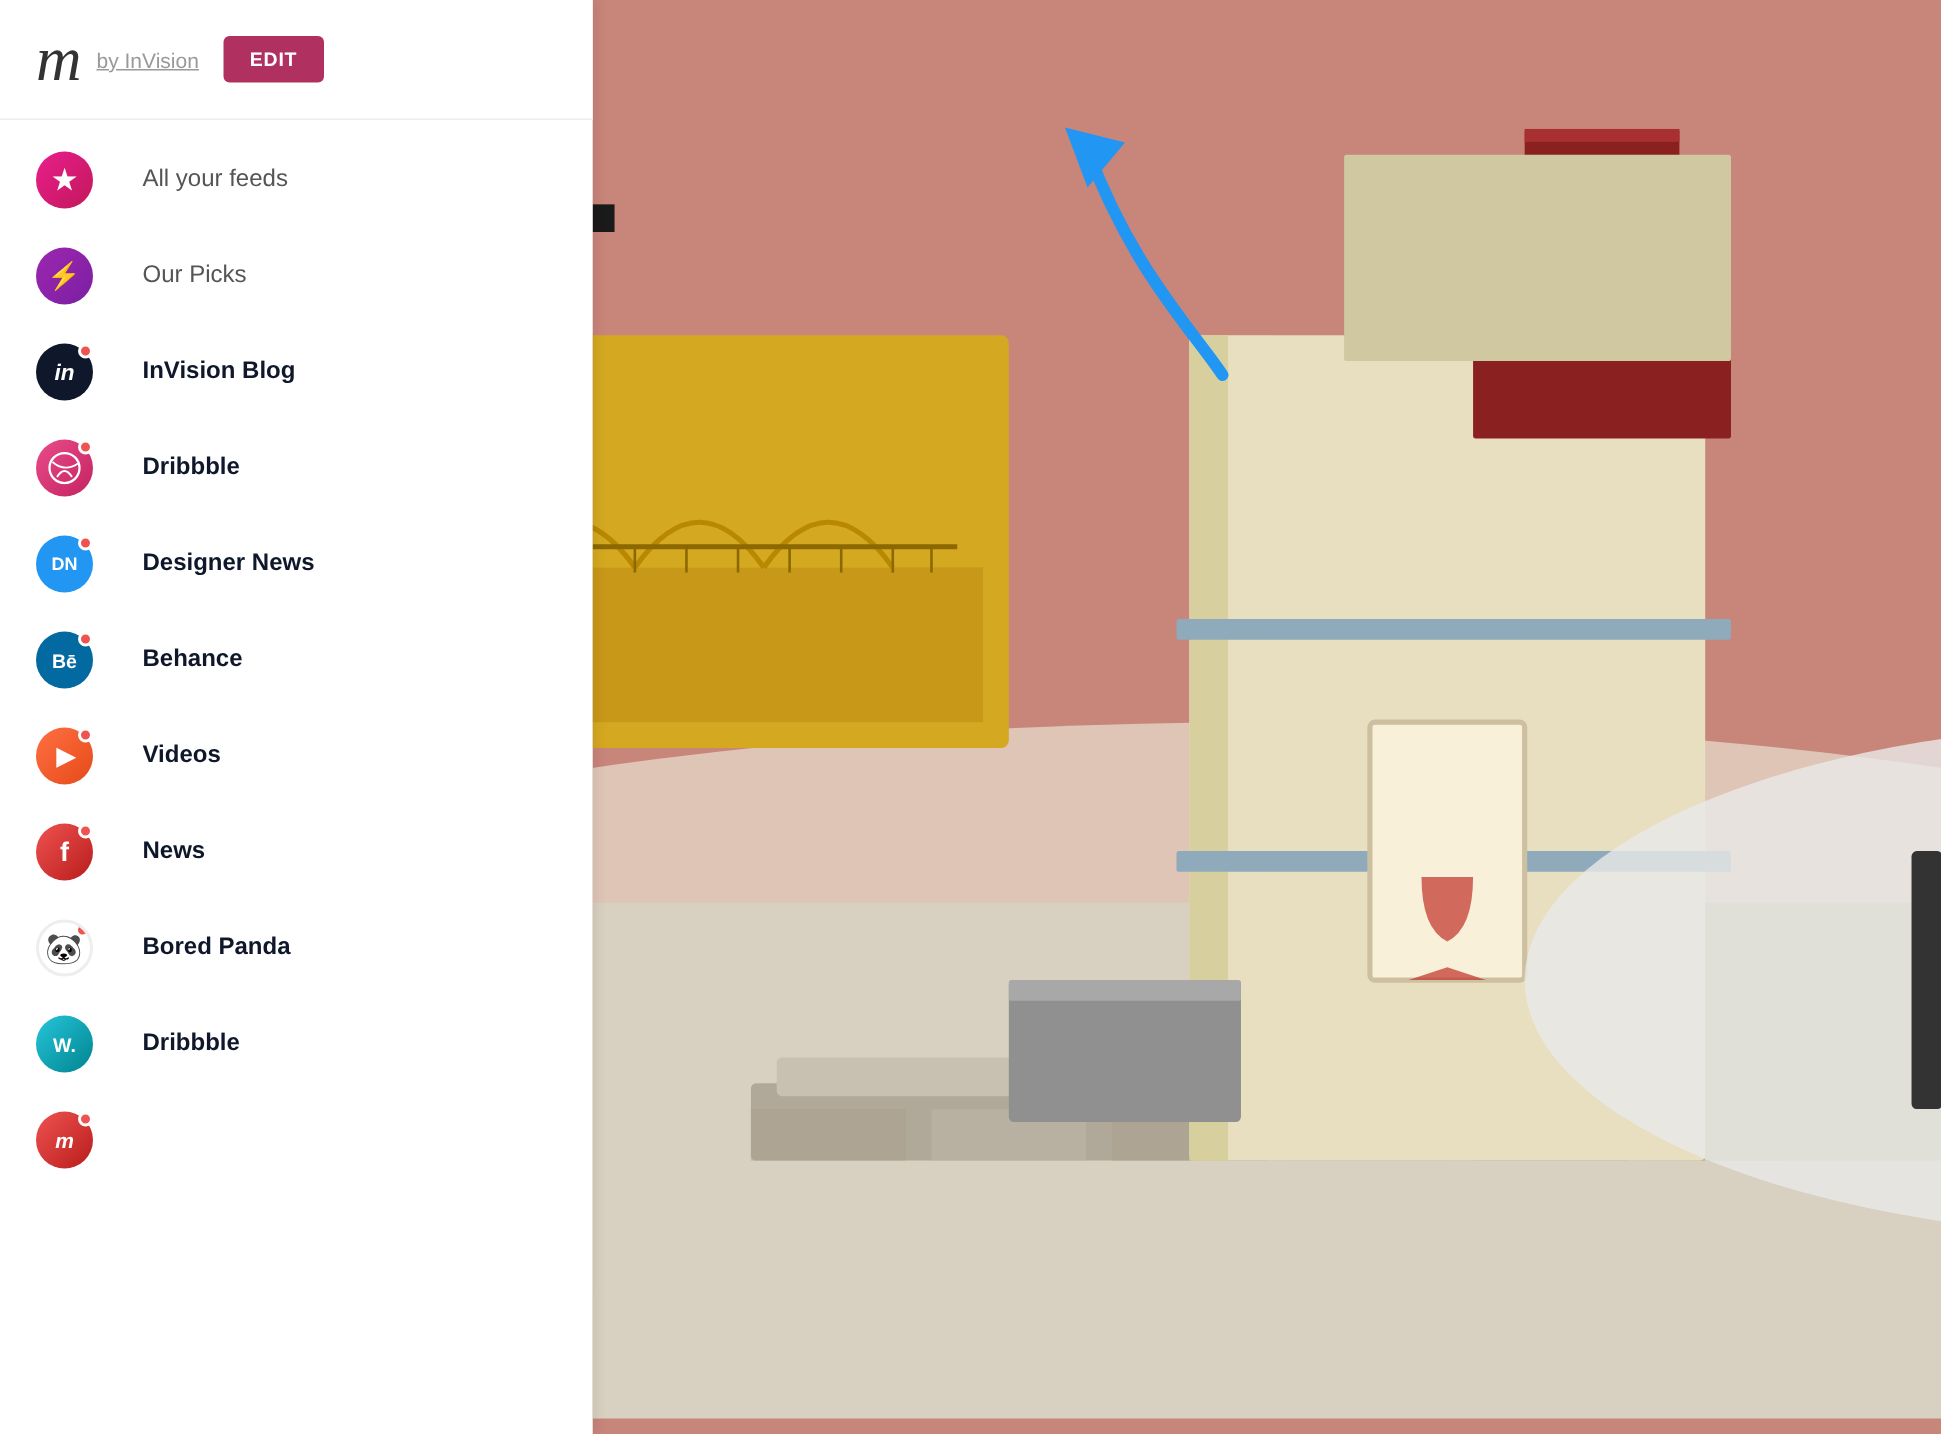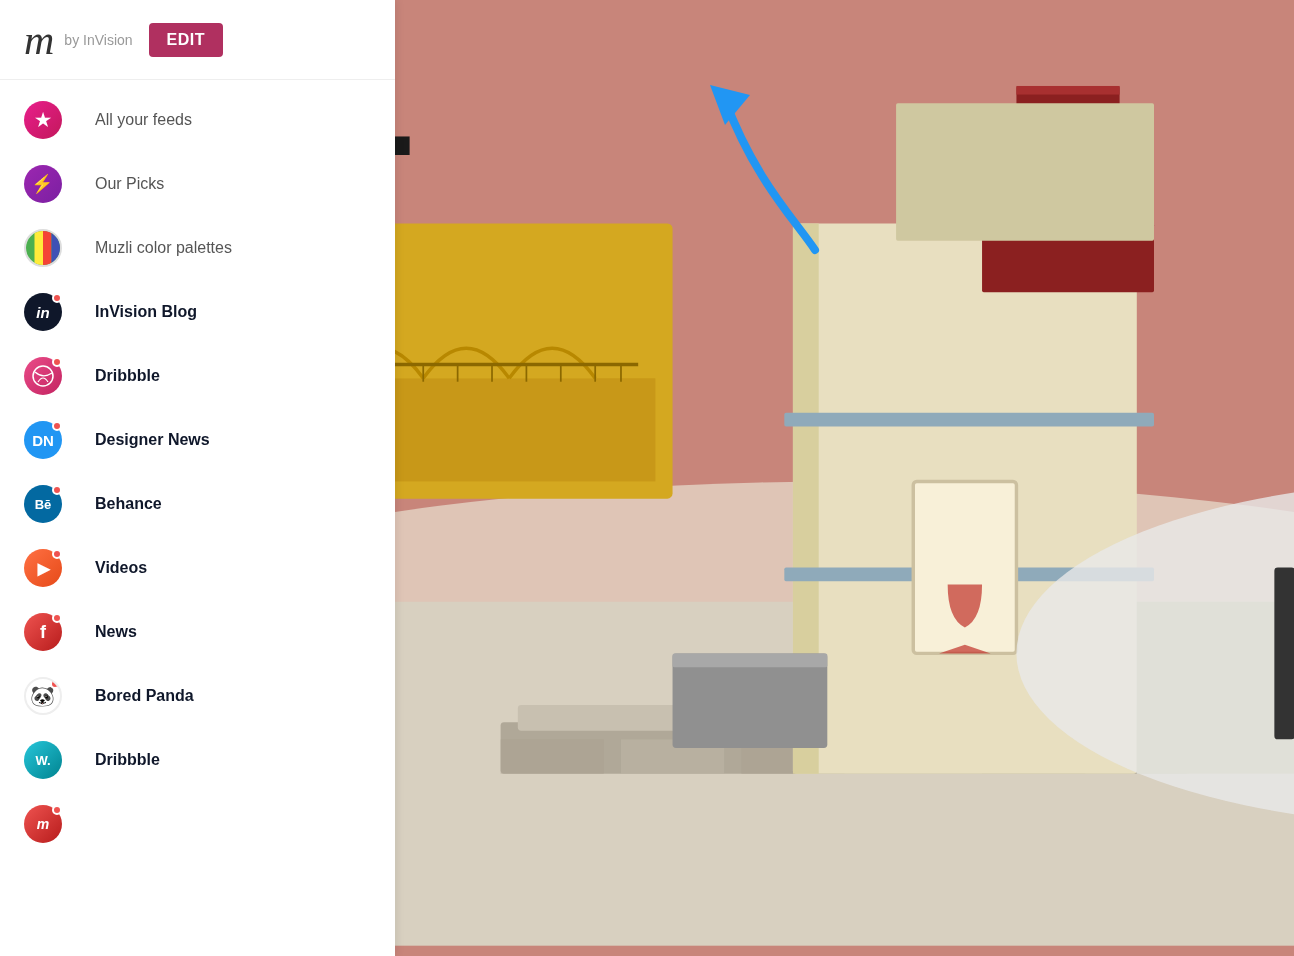--- a/index.html
+++ b/index.html
@@ -42,29 +42,30 @@
       color: #333333;
       font-weight: 400;
       margin-right: 10px;
       line-height: 1;
     }
 
     .by-invision {
       font-size: 14px;
       color: #999999;
       margin-right: 16px;
+      text-decoration: underline;
     }
 
     .edit-button {
       background: #b03060;
       color: white;
       border: none;
       border-radius: 4px;
       padding: 8px 18px;
-      font-size: 16px;
+      font-size: 13px;
       font-weight: 700;
       letter-spacing: 0.5px;
       cursor: pointer;
       text-transform: uppercase;
     }
 
     .sidebar-nav {
       flex: 1;
       overflow-y: auto;
       padding: 8px 0;
@@ -199,32 +200,20 @@
       <span class="nav-label">All your feeds</span>
     </div>
 
     <div class="nav-item">
       <div class="nav-icon icon-our-picks">
         <span style="font-size:18px;">⚡</span>
       </div>
       <span class="nav-label">Our Picks</span>
     </div>
 
-    <div class="nav-item">
-      <div class="nav-icon" style="overflow:hidden; background:transparent; border:2px solid #ddd;">
-        <svg width="38" height="38" viewBox="0 0 38 38">
-          <rect x="0" y="0" width="38" height="38" fill="#4caf50"></rect>
-          <rect x="9.5" y="0" width="9.5" height="38" fill="#ffeb3b"></rect>
-          <rect x="19" y="0" width="9.5" height="38" fill="#f44336"></rect>
-          <rect x="28.5" y="0" width="9.5" height="38" fill="#3f51b5"></rect>
-          <circle cx="19" cy="19" r="19" fill="none" stroke="white" stroke-width="0"></circle>
-        </svg>
-      </div>
-      <span class="nav-label">Muzli color palettes</span>
-    </div>
 
     <div class="nav-item">
       <div class="nav-icon icon-invision-blog" style="position:relative;">
         <span style="font-size:15px; font-style:italic; font-weight:bold; color:white;">in</span>
         <span class="notif-dot"></span>
       </div>
       <span class="nav-label bold">InVision Blog</span>
     </div>
 
     <div class="nav-item">
@@ -234,21 +223,21 @@
           <path d="M3 7 Q11 14 20 8" stroke="white" stroke-width="1.2" fill="none"></path>
           <path d="M6 17 Q11 9 16 17" stroke="white" stroke-width="1.2" fill="none"></path>
         </svg>
         <span class="notif-dot"></span>
       </div>
       <span class="nav-label bold">Dribbble</span>
     </div>
 
     <div class="nav-item">
       <div class="nav-icon icon-designer-news" style="position:relative;">
-        <span style="font-size:15px; font-weight:900; color:white;">DN</span>
+        <span style="font-size:12px; font-weight:900; color:white;">DN</span>
         <span class="notif-dot"></span>
       </div>
       <span class="nav-label bold">Designer News</span>
     </div>
 
     <div class="nav-item">
       <div class="nav-icon icon-behance" style="position:relative;">
         <span style="font-size:13px; font-weight:900; color:white;">Bē</span>
         <span class="notif-dot"></span>
       </div>

